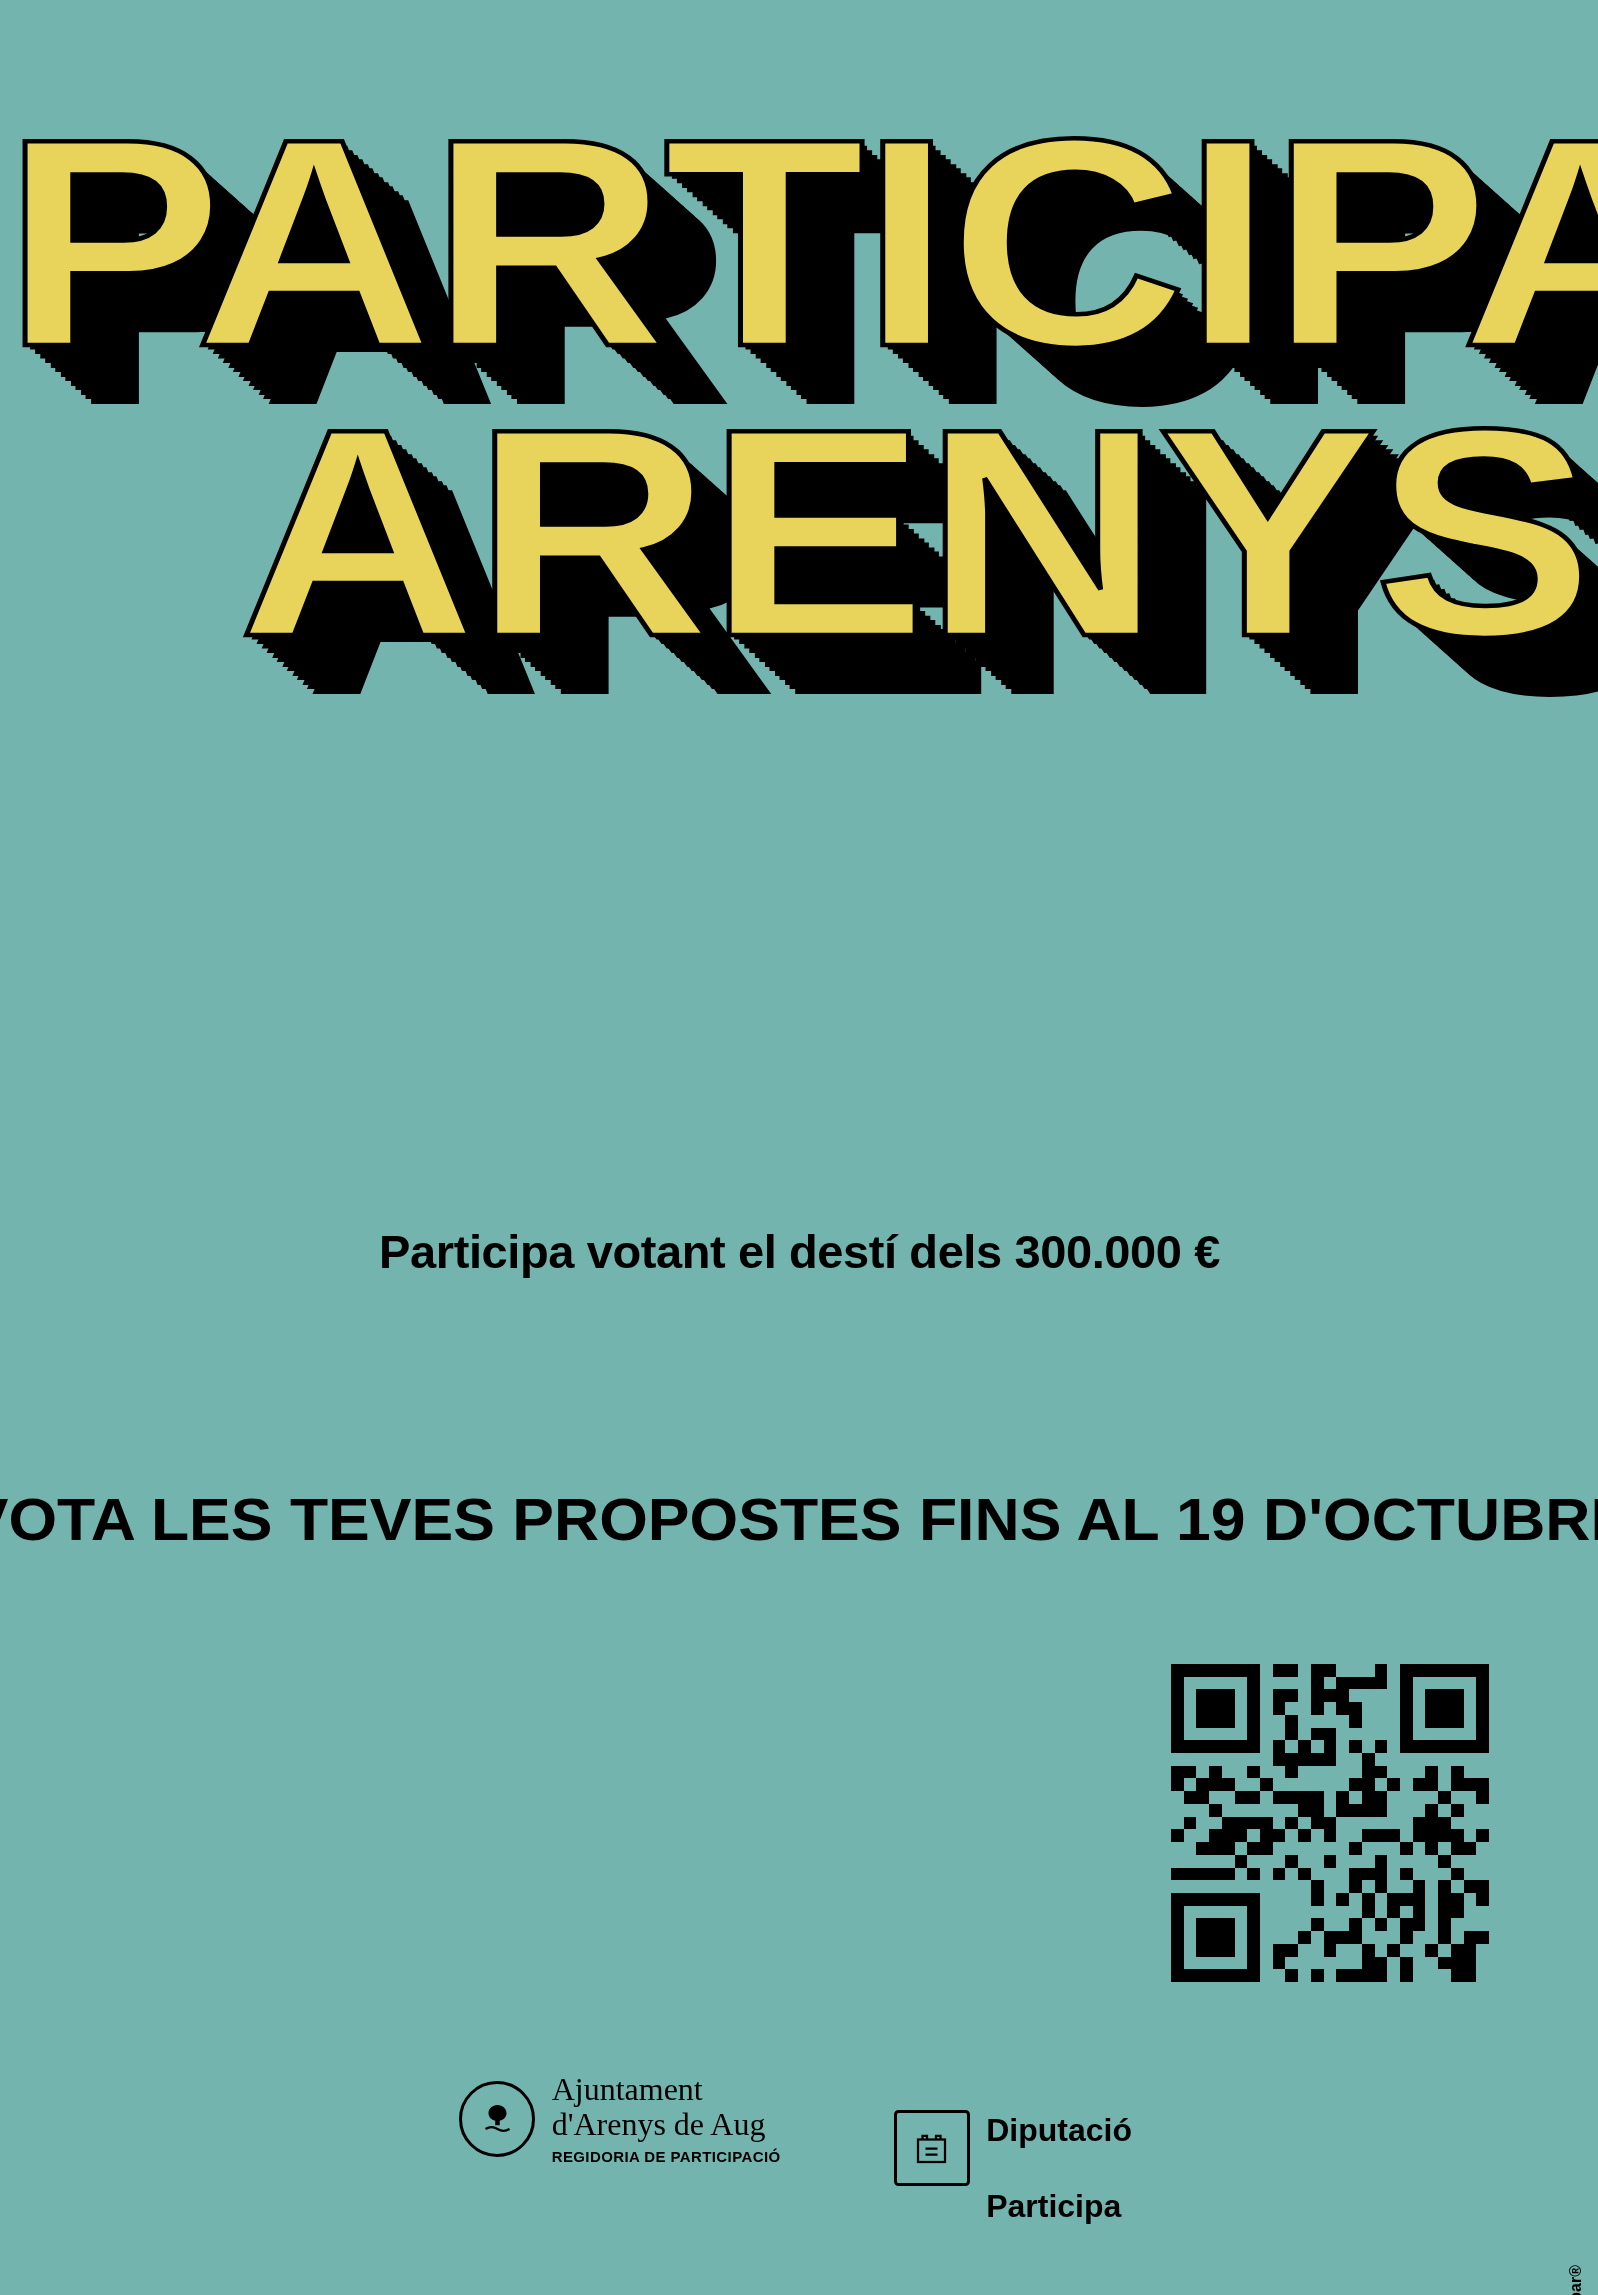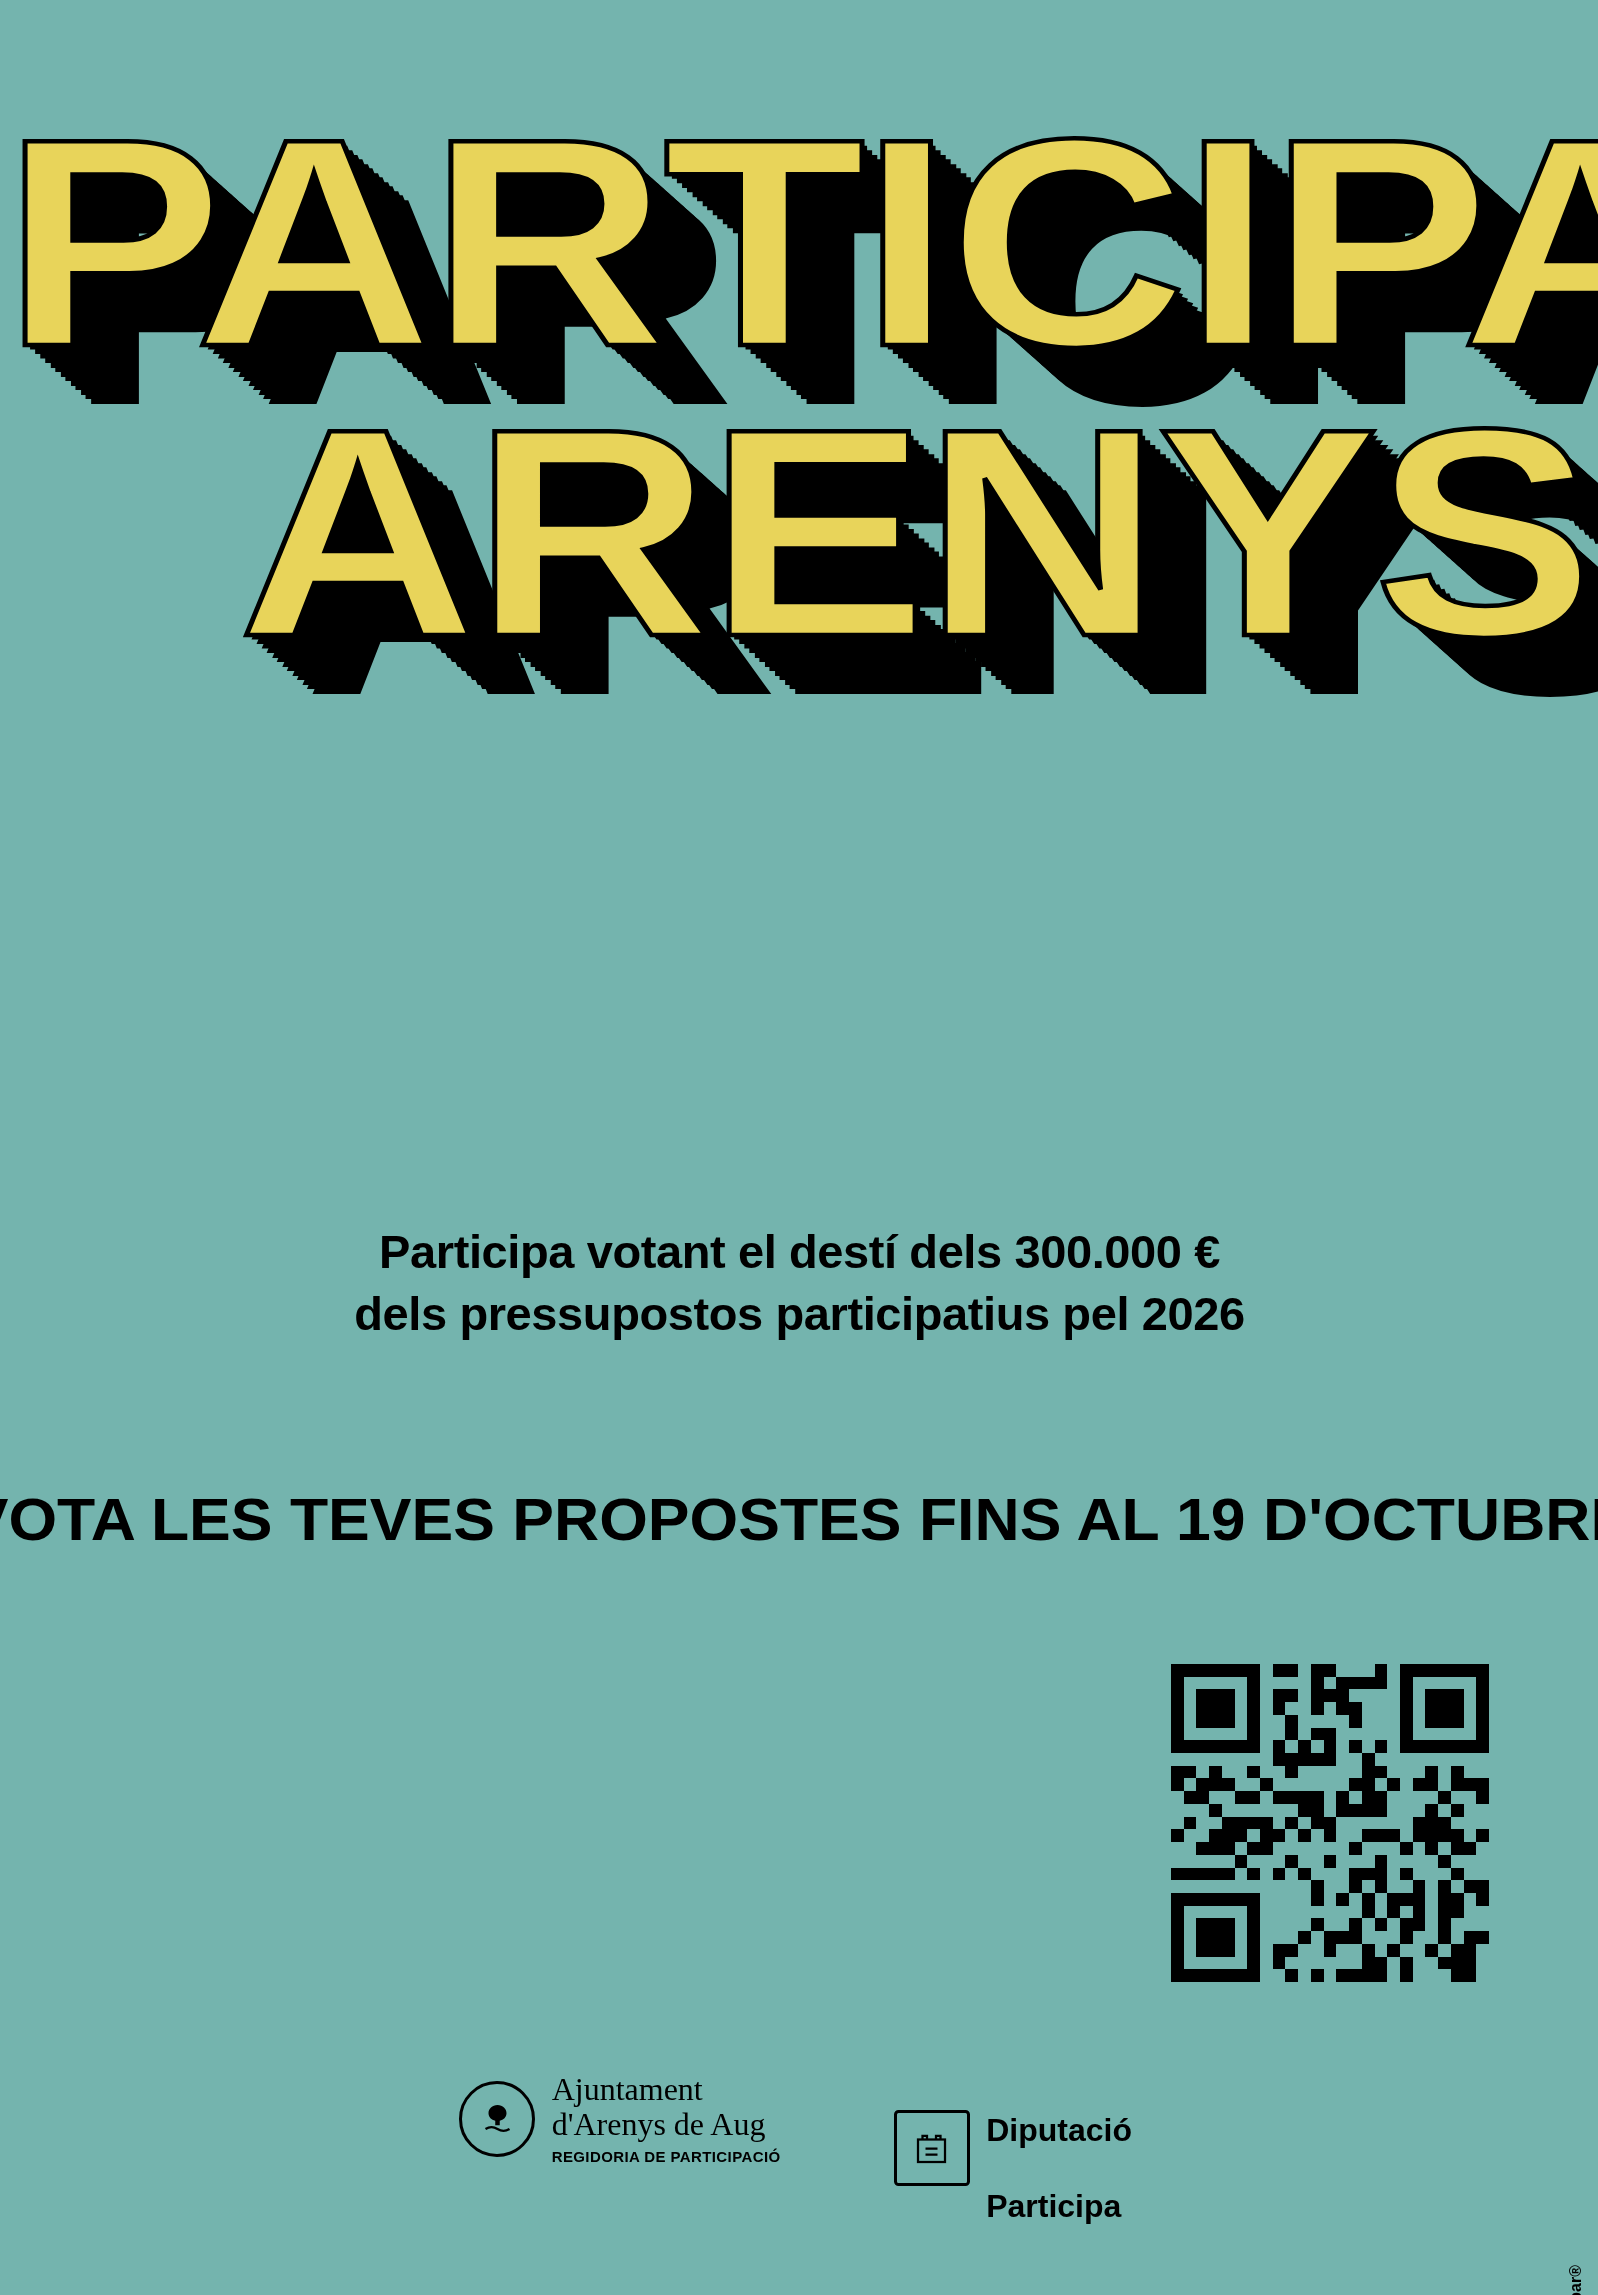--- a/index.html
+++ b/index.html
@@ -218,21 +218,20 @@
 
 <div class="poster">
 
   <div class="headline-block">
     <div class="hl-line line1">PARTICIPA</div>
     <div class="hl-line line2">ARENYS!</div>
   </div>
 
   <div class="subtitle">
     <div>Participa votant el destí dels 300.000 €</div>
-    <div>dels pressupostos participatius pel 2026</div>
   </div>
 
   <div class="banner">VOTA LES TEVES PROPOSTES FINS AL 19 D'OCTUBRE</div>
 
 
   <div class="qr-wrap">
     <div class="qr" id="qr">
         <i class="on"></i>
         <i class="on"></i>
         <i class="on"></i>

